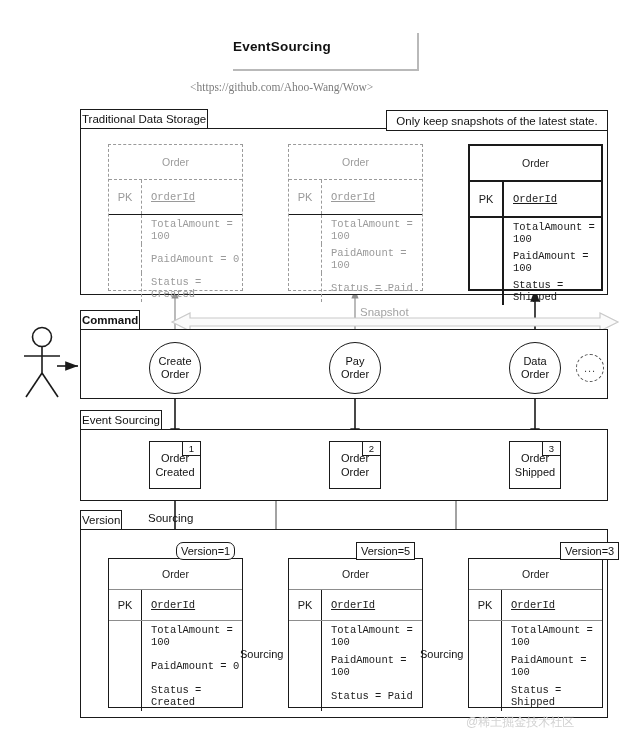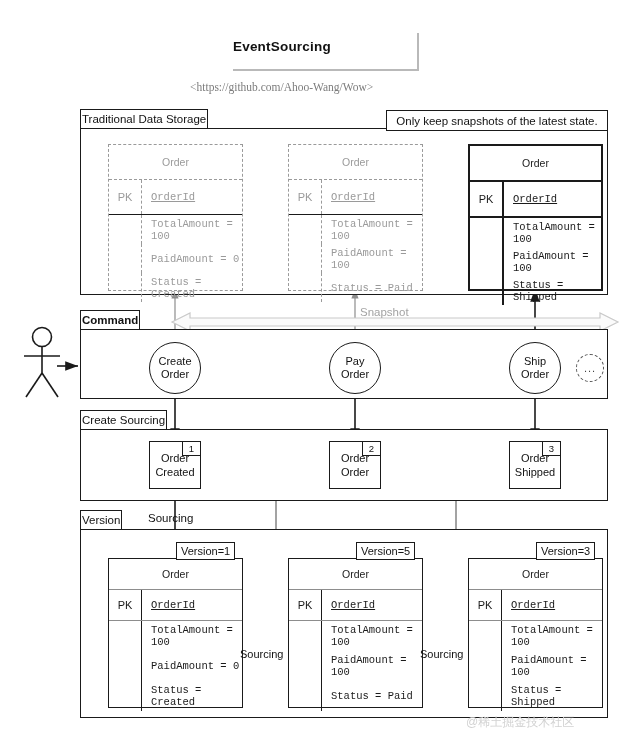--- a/index.html
+++ b/index.html
@@ -241,29 +241,29 @@
 
 <div class="abs cmd-circle" style="left:149px;top:342px;">
   <span>Create</span>
   <span>Order</span>
 </div>
 <div class="abs cmd-circle" style="left:329px;top:342px;">
   <span>Pay</span>
   <span>Order</span>
 </div>
 <div class="abs cmd-circle" style="left:509px;top:342px;">
-  <span>Ship</span>
+  <span>Data</span>
   <span>Order</span>
 </div>
 <div class="abs" id="cmd-ellipsis" style="left:576px;top:354px;">
   <span>...</span>
 </div>
 
 <div class="abs tab" style="left:80px;top:410px;">
-  <span>Create Sourcing</span>
+  <span>Event Sourcing</span>
 </div>
 <div class="abs panel" style="left:80px;top:429px;width:528px;height:72px;"></div>
 
 <div class="evt" style="left:149px;top:441px;">
   <span class="num">1</span>
   <span>Order</span>
   <span>Created</span>
 </div>
 <div class="evt" style="left:329px;top:441px;">
   <span class="num">2</span>
@@ -275,23 +275,23 @@
   <span>Order</span>
   <span>Shipped</span>
 </div>
 
 <div class="abs tab" style="left:80px;top:510px;">
   <span>Version</span>
 </div>
 <div class="abs" style="left:148px;top:512px;font-size:11.5px;z-index:7;">Sourcing</div>
 <div class="abs panel" style="left:80px;top:529px;width:528px;height:189px;"></div>
 
-<div class="abs ver" style="left:176px;top:542px;">Version=1</div>
+<div class="abs ver" style="left:176px;top:542px;border-radius:7px;">Version=1</div>
 <div class="abs ver" style="left:356px;top:542px;">Version=5</div>
-<div class="abs ver" style="left:536px;top:542px;">Version=3</div>
+<div class="abs ver" style="left:560px;top:542px;">Version=3</div>
 
 <div class="abs tbl tbl-snap" style="left:108px;top:558px;width:135px;height:150px;">
   <div class="row hdr">
       <span>Order</span>
     </div>
   <div class="row keyrow">
     <div class="pk">PK</div>
     <div class="cell"><u>OrderId</u></div>
   </div>
   <div class="row bodyrow">

